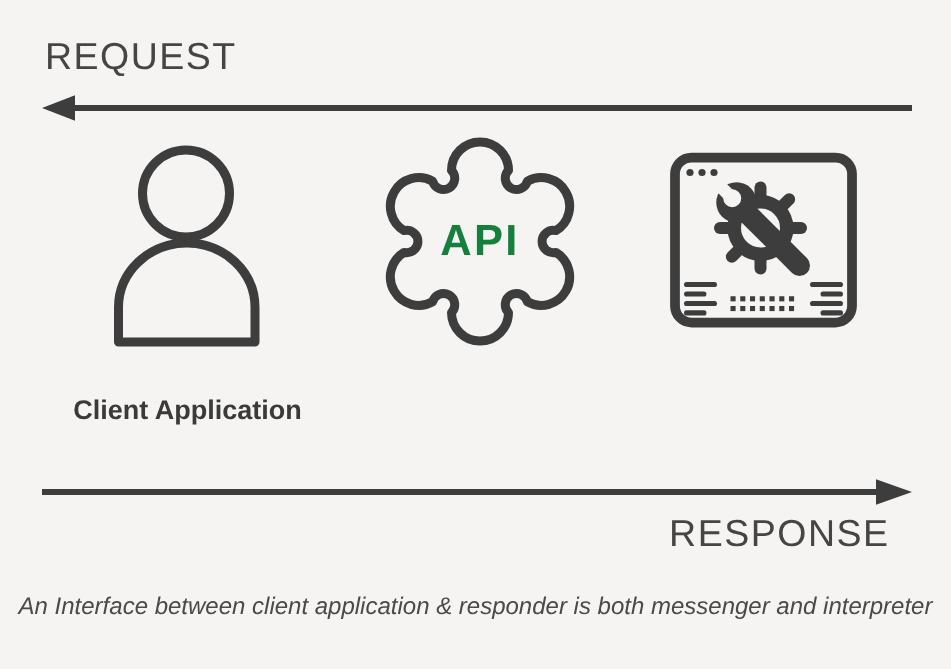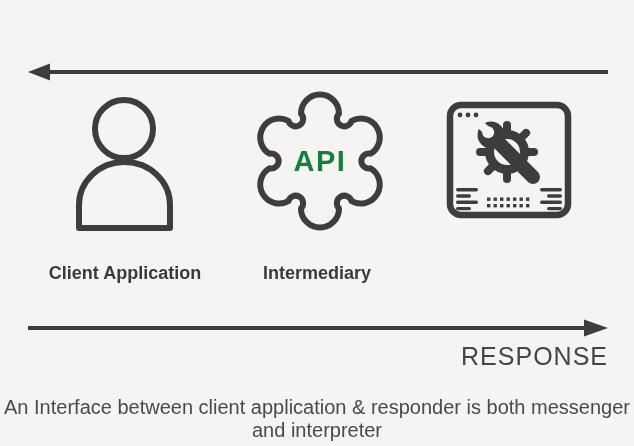--- a/index.html
+++ b/index.html
@@ -11,21 +11,21 @@
     overflow:hidden;
   }
   .dir-label{
     position:absolute;
     font-size:25px;
     letter-spacing:1px;
     font-weight:500;
     color:#454545;
   }
   .request{left:30px;top:24px;}
-  .response{right:26px;top:342px;}
+  .response{right:41px;top:342px;}
   .arrow-svg{position:absolute;overflow:visible;}
   .icon-svg{position:absolute;overflow:visible;}
   .gear-wrap{position:absolute;left:250px;top:91px;width:140px;height:140px;}
   .gear-wrap svg{position:absolute;left:0;top:0;}
   .api-text{
     position:absolute;left:0;top:0;width:140px;height:140px;
     display:flex;align-items:center;justify-content:center;
     font-size:29px;font-weight:700;letter-spacing:1.5px;color:#15803d;
   }
   .node-label{
@@ -35,29 +35,31 @@
     font-size:18px;font-weight:700;color:#3a3a3a;
     line-height:23px;
   }
   .label-client{left:15px;top:262px;}
   .label-intermediary{left:207px;top:262px;}
   .label-provider{left:398px;top:262px;}
   .caption{
     position:absolute;
     left:0;top:396px;width:634px;
     text-align:center;
-    font-size:20px;
+    font-style:italic;
+    font-size:16px;
     color:#4a4a4a;
   }
 </style>
 </head>
 <body>
 
 <div class="canvas">
 
+  <div class="dir-label request">REQUEST</div>
 
   <svg class="arrow-svg" style="left:26px;top:60px;" width="584" height="24" viewBox="0 0 584 24">
     <line x1="20" y1="12" x2="582" y2="12" stroke="#3d3d3d" stroke-width="4"></line>
     <polygon points="2,12 24,3.5 24,20.5" fill="#3d3d3d"></polygon>
   </svg>
 
   <svg class="icon-svg" style="left:75px;top:93px;" width="100" height="138" viewBox="0 0 100 138">
     <circle cx="49" cy="36" r="29" fill="none" stroke="#3d3d3d" stroke-width="6"></circle>
     <path d="M4,135 V112 A45.5,43 0 0 1 95,112 V135 Z" fill="none" stroke="#3d3d3d" stroke-width="6" stroke-linejoin="round"></path>
   </svg>
@@ -136,21 +138,20 @@
 
     <g fill="#3d3d3d">
       <rect x="95" y="88" width="22" height="3.4" rx="1.7"></rect>
       <rect x="102" y="94.3" width="15" height="3.4" rx="1.7"></rect>
       <rect x="95" y="100.6" width="22" height="3.4" rx="1.7"></rect>
       <rect x="102" y="106.9" width="15" height="3.4" rx="1.7"></rect>
     </g>
   </svg>
 
   <div class="node-label label-client">Client Application</div>
-  <div class="node-label label-intermediary">Intermediary</div>
 
   <svg class="arrow-svg" style="left:26px;top:316px;" width="584" height="24" viewBox="0 0 584 24">
     <line x1="2" y1="12" x2="560" y2="12" stroke="#3d3d3d" stroke-width="4"></line>
     <polygon points="582,12 558,3.5 558,20.5" fill="#3d3d3d"></polygon>
   </svg>
 
   <div class="dir-label response">RESPONSE</div>
 
   <div class="caption">An Interface between client application &amp; responder is both messenger and interpreter</div>
 

